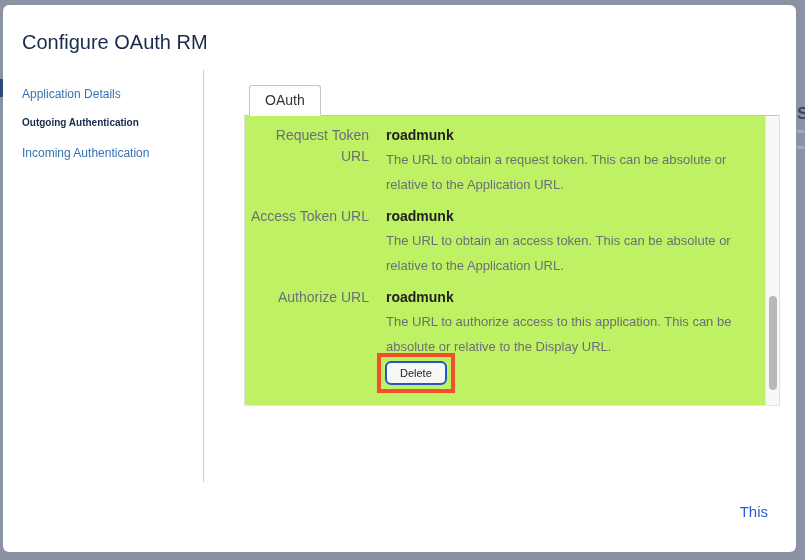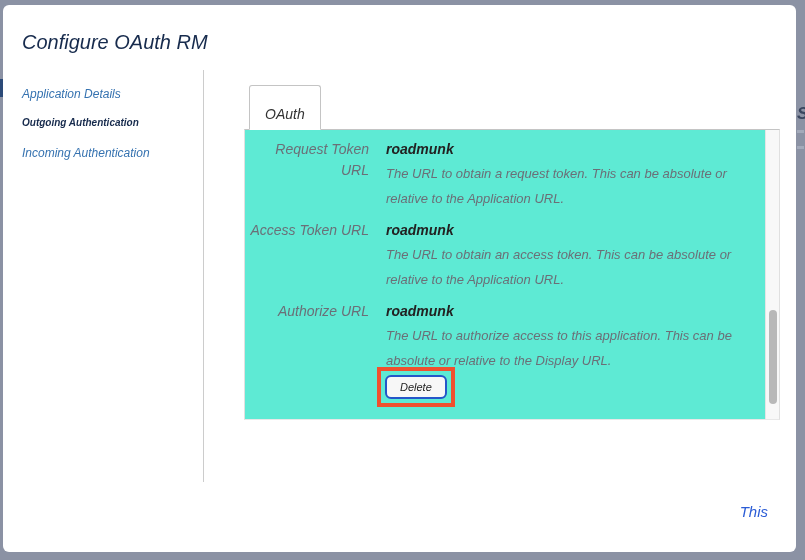--- a/index.html
+++ b/index.html
@@ -1,15 +1,15 @@
 <!DOCTYPE html>
 <html><head>
 <meta charset="utf-8">
 <style>
-  * { margin: 0; padding: 0; box-sizing: border-box; font-style: italic; }
+  * { margin: 0; padding: 0; box-sizing: border-box; }
   html, body {
     width: 805px; height: 560px;
     font-family: "Liberation Sans", sans-serif;
     background: #8b92a4;
     overflow: hidden;
     position: relative;
   }
 
   
   .bg-mark-left { position: absolute; left: 0; top: 79px; width: 3px; height: 18px; background: #2c4a78; }
@@ -36,31 +36,31 @@
   .divider { position: absolute; left: 200px; top: 65px; width: 1px; height: 412px; background: #cccccc; }
 
   
   .main { position: absolute; left: 226px; top: 67px; width: 553px; }
   .intro { width: 545px; font-size: 14px; line-height: 25px; color: #333333; }
 
   .content { margin-left: 15px; margin-top: 13px; }
   .tab {
     display: inline-block; position: relative; z-index: 2;
     margin-left: 5px; margin-bottom: -1px;
-    padding: 20px 15px 7px 15px;
+    padding: 6px 15px 7px 15px;
     border: 1px solid #c4c4c4; border-bottom-color: #ffffff;
     border-radius: 3px 3px 0 0;
     background: #ffffff;
     font-size: 14px; color: #333333; cursor: pointer;
   }
   .panel {
     position: relative; width: 536px; height: 291px;
     border-top: 1px solid #c4c4c4;
     border-left: 1px solid #e0e0e0; border-right: 1px solid #e0e0e0; border-bottom: 1px solid #e8e8e8;
-    background: #5eead4;
+    background: #bef264;
     padding-top: 9px;
     overflow: hidden;
   }
   .field-row { display: flex; margin-bottom: 9px; }
   .field-label { flex: 0 0 124px; text-align: right; font-size: 14px; line-height: 21px; color: #6b6f77; }
   .field-content { margin-left: 17px; width: 382px; }
   .field-value { font-size: 14px; line-height: 21px; font-weight: bold; color: #222222; }
   .field-desc { margin-top: 1px; max-width: 380px; font-size: 13px; line-height: 25px; color: #6b6f77; }
 
   

